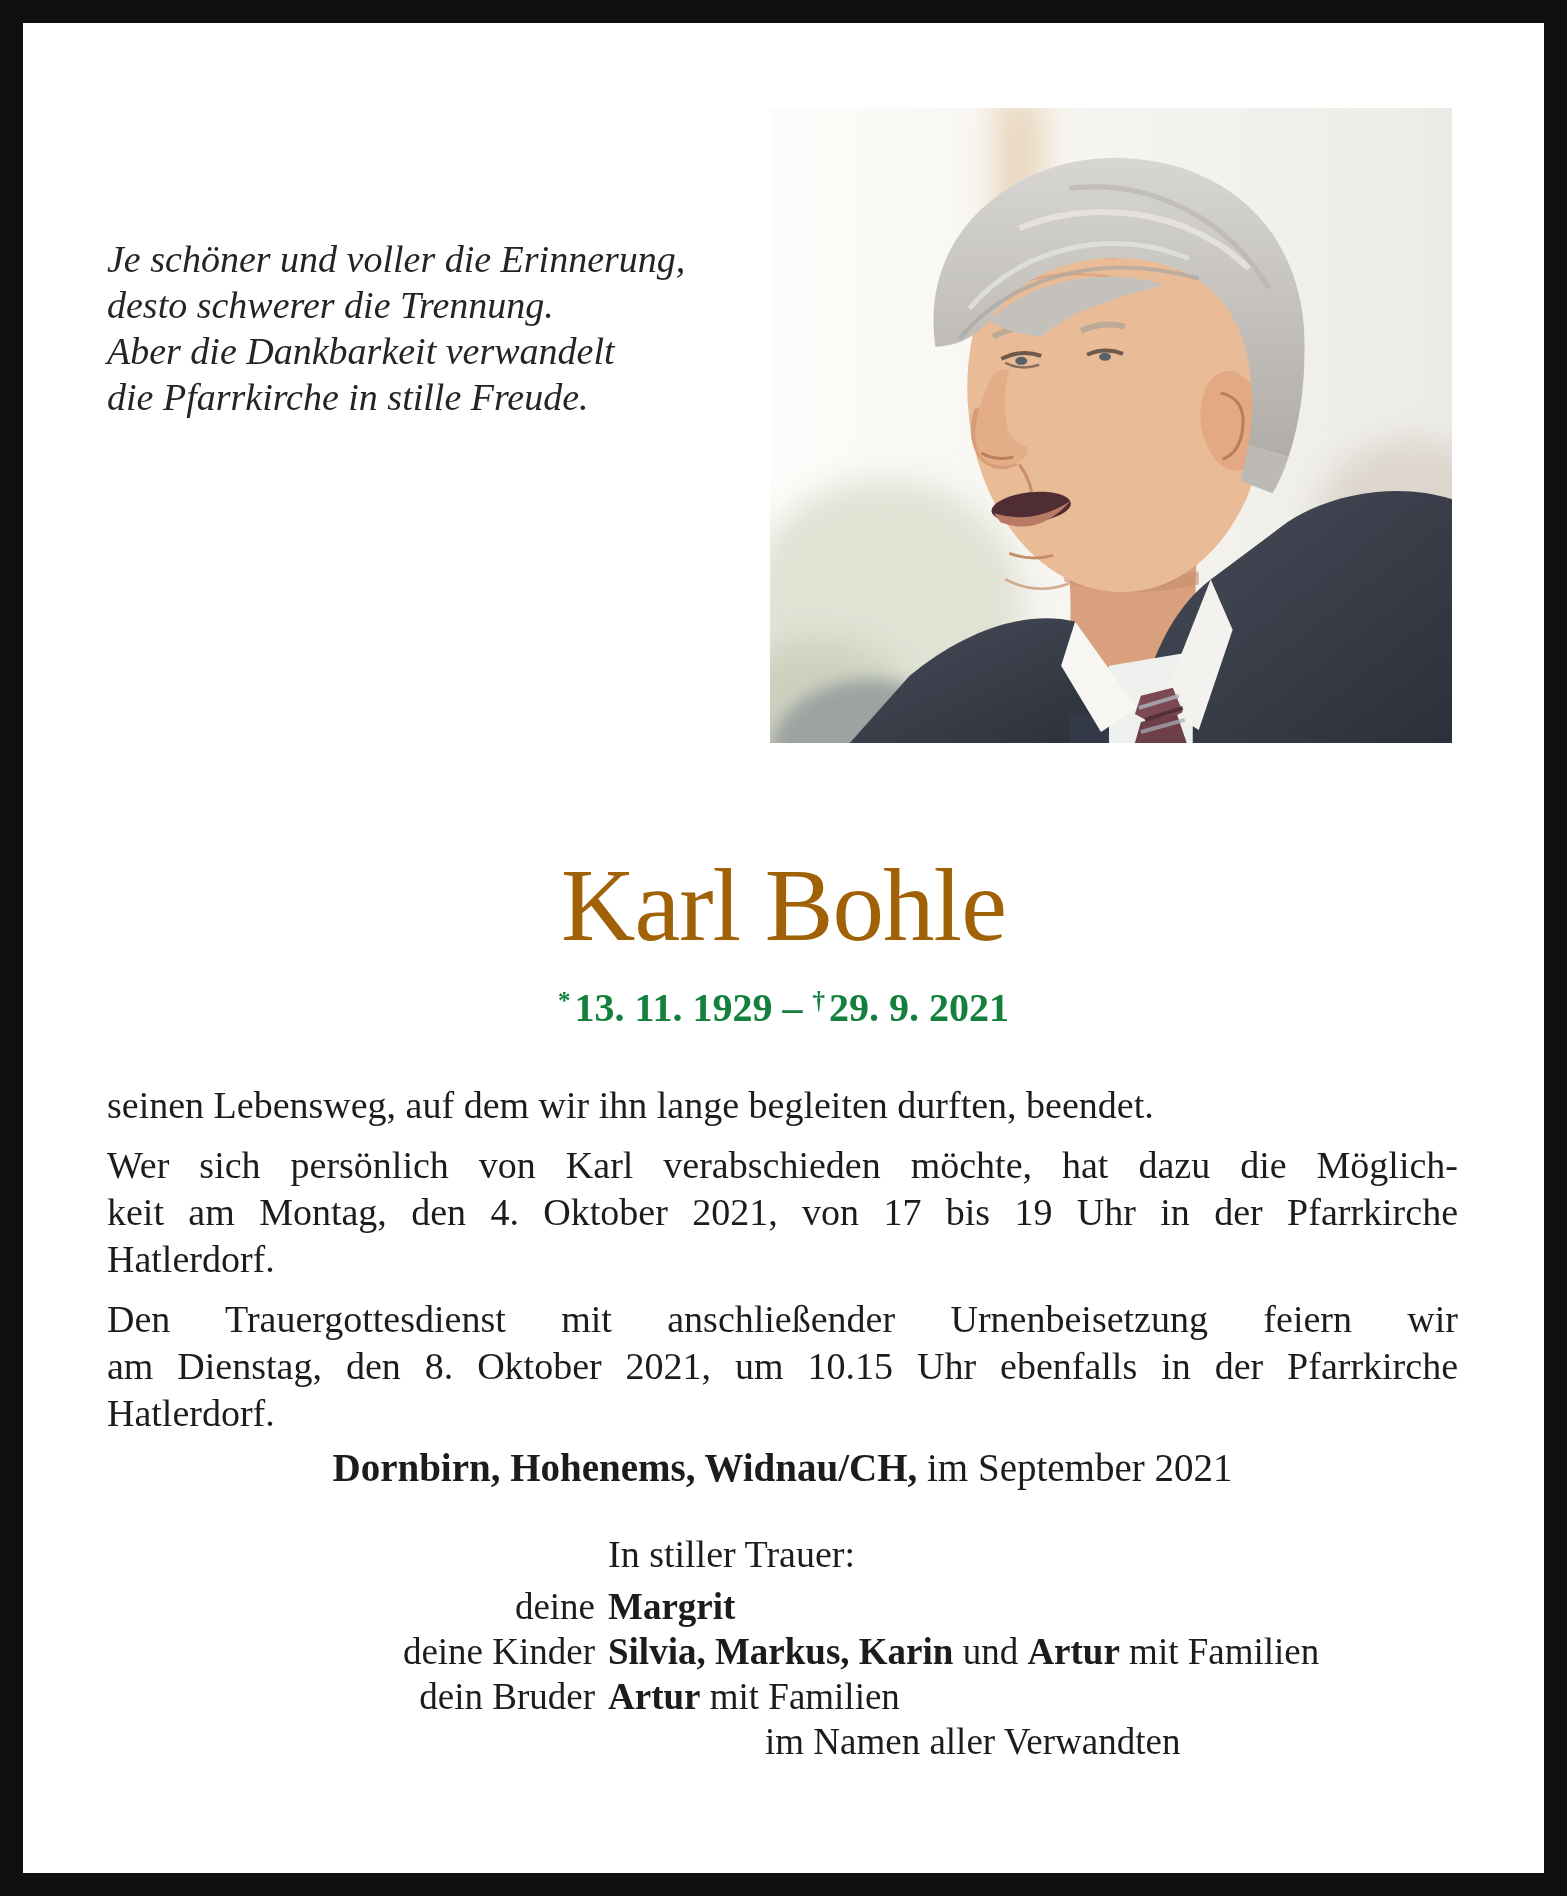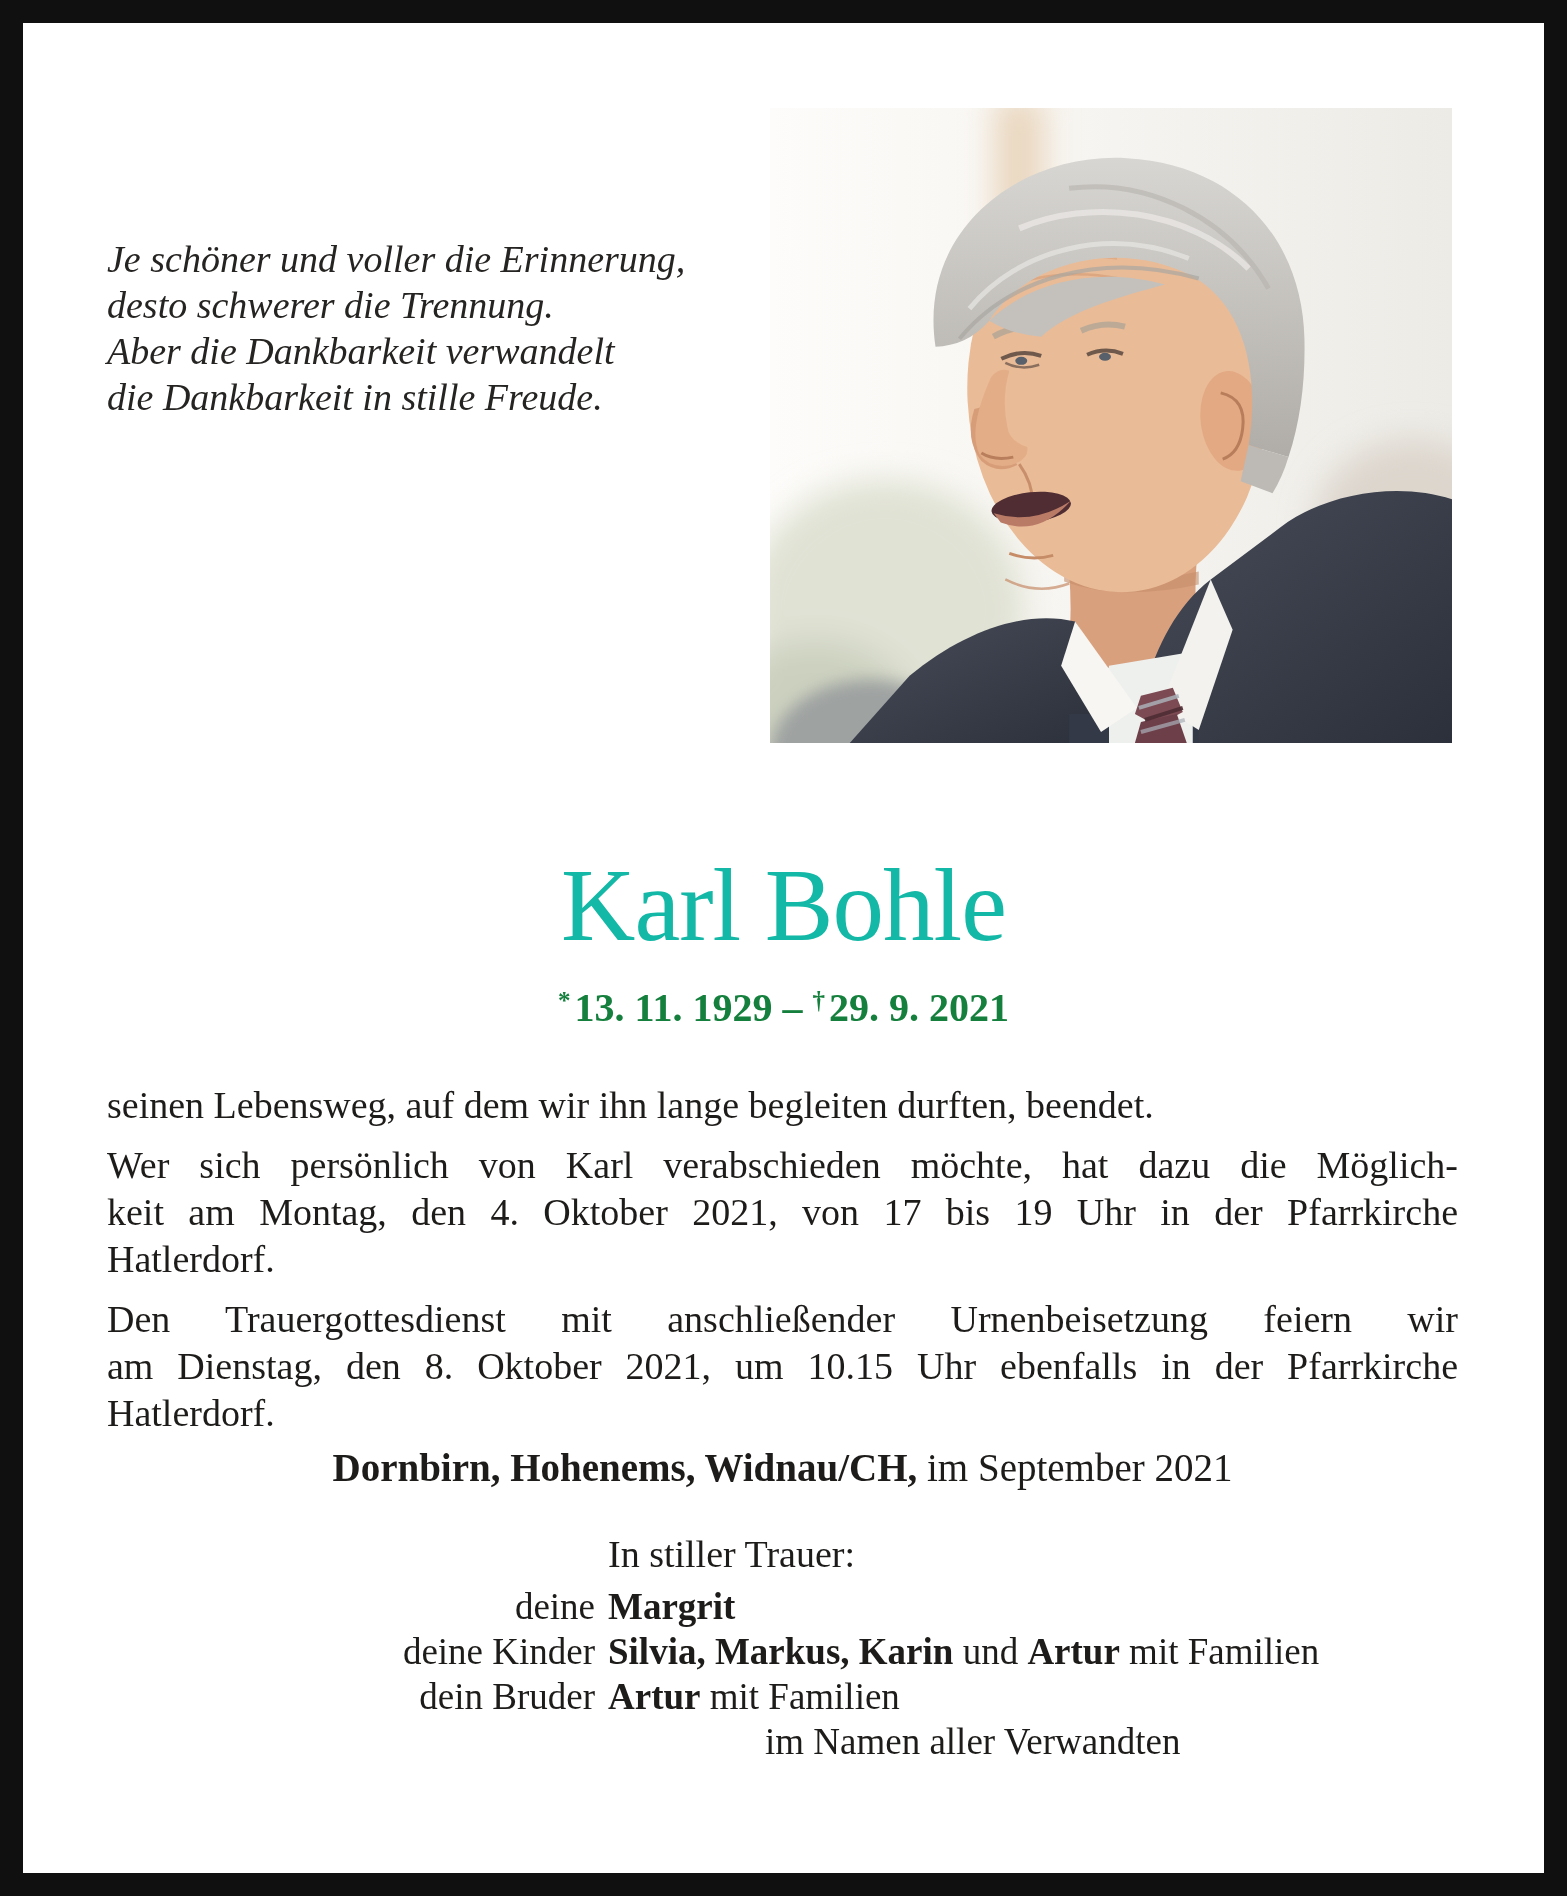--- a/index.html
+++ b/index.html
@@ -15,21 +15,21 @@
   .quote{position:absolute;left:107px;top:236px;width:600px;
     font-style:italic;font-size:38px;line-height:46px;color:#262422;}
   
   .photo{position:absolute;left:770px;top:108px;width:682px;height:635px;}
   .photo svg{display:block;width:100%;height:100%;}
   
   .intro{position:absolute;left:107px;top:733px;width:676px;font-size:38px;line-height:48px;}
   .stretch{text-align:justify;text-align-last:justify;}
   
   .name{position:absolute;left:0;top:850px;width:100%;text-align:center;
-    font-size:103px;line-height:110px;color:#14b8a6;letter-spacing:-1px;}
+    font-size:103px;line-height:110px;color:#a16207;letter-spacing:-1px;}
   .dates{position:absolute;left:0;top:984px;width:100%;text-align:center;
     font-size:40px;font-weight:bold;color:#15803d;}
   .dates .sym{font-size:25px;position:relative;top:-12px;font-weight:bold;padding-right:4px;}
   
   .bodytext{position:absolute;left:107px;top:1082px;width:1351px;font-size:38px;line-height:47px;}
   .para{margin:0;}
   .para + .para{margin-top:13px;}
   
   .dateline{position:absolute;left:107px;top:1444px;width:1351px;font-size:39px;line-height:48px;text-align:center;}
   .dateline b{letter-spacing:0;}
@@ -45,21 +45,21 @@
 </head>
 <body>
 
 <div id="stage">
   <div id="paper"></div>
 
   <div class="quote">
     <div>Je schöner und voller die Erinnerung,</div>
     <div>desto schwerer die Trennung.</div>
     <div>Aber die Dankbarkeit verwandelt</div>
-    <div>die Dankbarkeit in stille Freude.</div>
+    <div>die Pfarrkirche in stille Freude.</div>
   </div>
 
   <div class="photo">
     <svg viewBox="0 0 684 633" preserveAspectRatio="none" aria-hidden="true">
       <defs>
         <filter id="blur8" x="-40%" y="-40%" width="180%" height="180%">
             <feGaussianBlur stdDeviation="8"></feGaussianBlur>
           </filter>
         <filter id="blur16" x="-40%" y="-40%" width="180%" height="180%">
             <feGaussianBlur stdDeviation="16"></feGaussianBlur>

